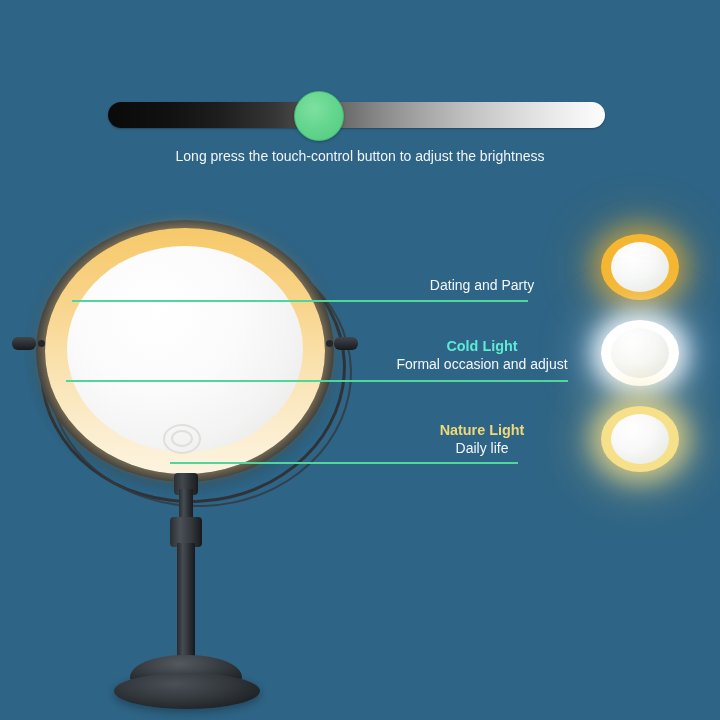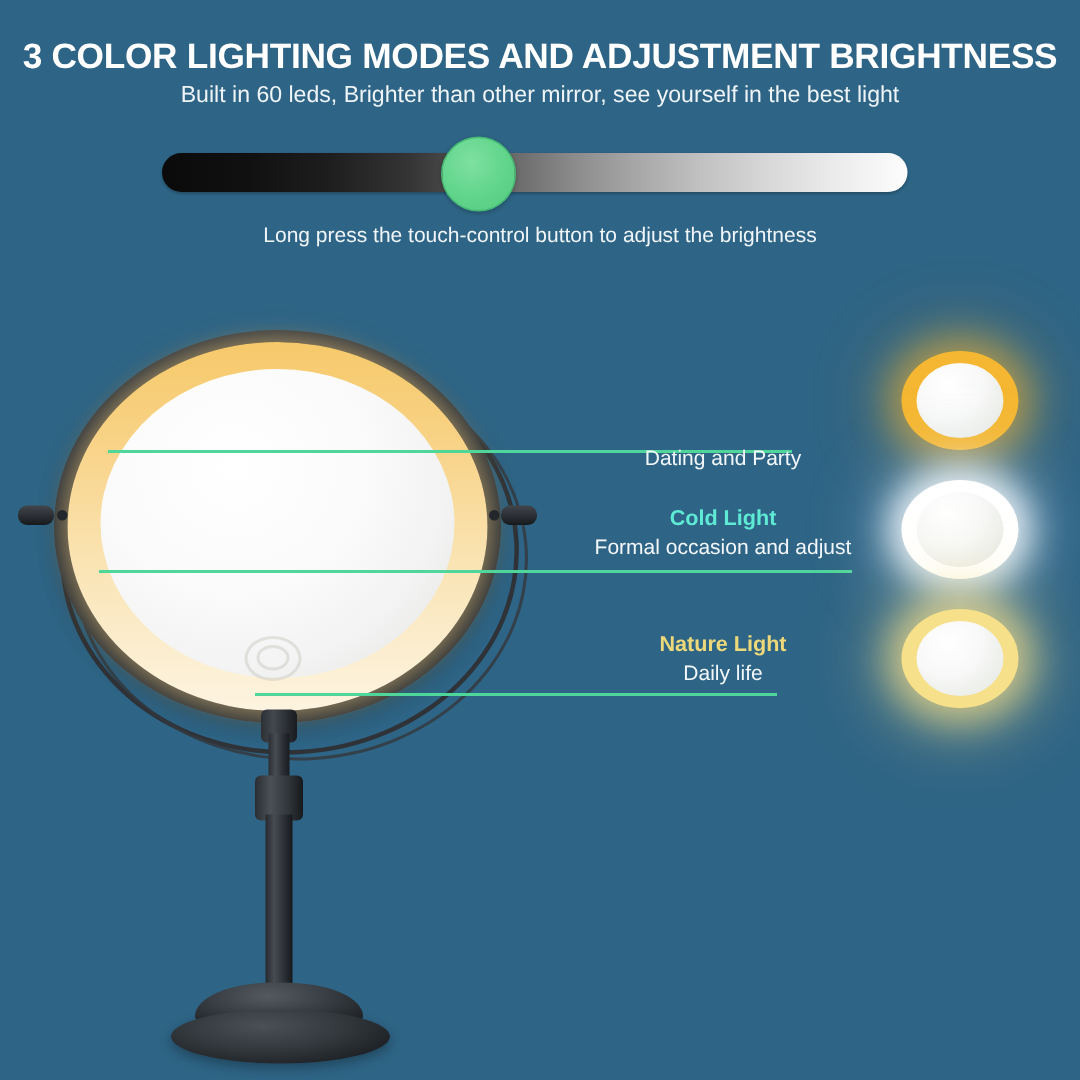--- a/index.html
+++ b/index.html
@@ -319,22 +319,20 @@
     background: #f6e08a;
     box-shadow: 0 0 24px 10px rgba(246, 224, 138, 0.7),
                 0 0 48px 20px rgba(246, 224, 138, 0.3);
   }
 </style>
 </head>
 <body>
 
 <div id="stage">
 
-  <div class="headline">3 COLOR LIGHTING MODES AND ADJUSTMENT BRIGHTNESS</div>
-  <div class="subhead">Built in 60 leds, Brighter than other mirror, see yourself in the best light</div>
 
   <div class="slider-wrap">
     <div class="slider-track"></div>
     <div class="slider-thumb"></div>
   </div>
   <div class="slider-caption">Long press the touch-control button to adjust the brightness</div>
 
   <div class="product">
     <div class="hoop"></div>
     <div class="hoop2"></div>
@@ -357,21 +355,21 @@
     <div class="collar"></div>
     <div class="pole-lower"></div>
     <div class="base-top"></div>
     <div class="base-bottom"></div>
   </div>
 
   <div class="line" style="left:72px;  top:300px; width:456px;"></div>
   <div class="line" style="left:66px;  top:380px; width:502px;"></div>
   <div class="line" style="left:170px; top:462px; width:348px;"></div>
 
-  <div class="mode-sub" style="left:332px; top:277px;margin-top:20px;">Dating and Party</div>
+  <div class="mode-sub" style="left:332px; top:277px;">Dating and Party</div>
 
   <div class="mode-title" style="left:332px; top:338px; color:#5eead4;">Cold Light</div>
   <div class="mode-sub" style="left:332px; top:356px;">Formal occasion and adjust</div>
 
   <div class="mode-title" style="left:332px; top:422px; color:#edd87a;">Nature Light</div>
   <div class="mode-sub" style="left:332px; top:440px;">Daily life</div>
 
   <div class="swatch" style="left:601px; top:234px;">
     <div class="ring ring-warm"></div>
     <div class="glass"></div>

